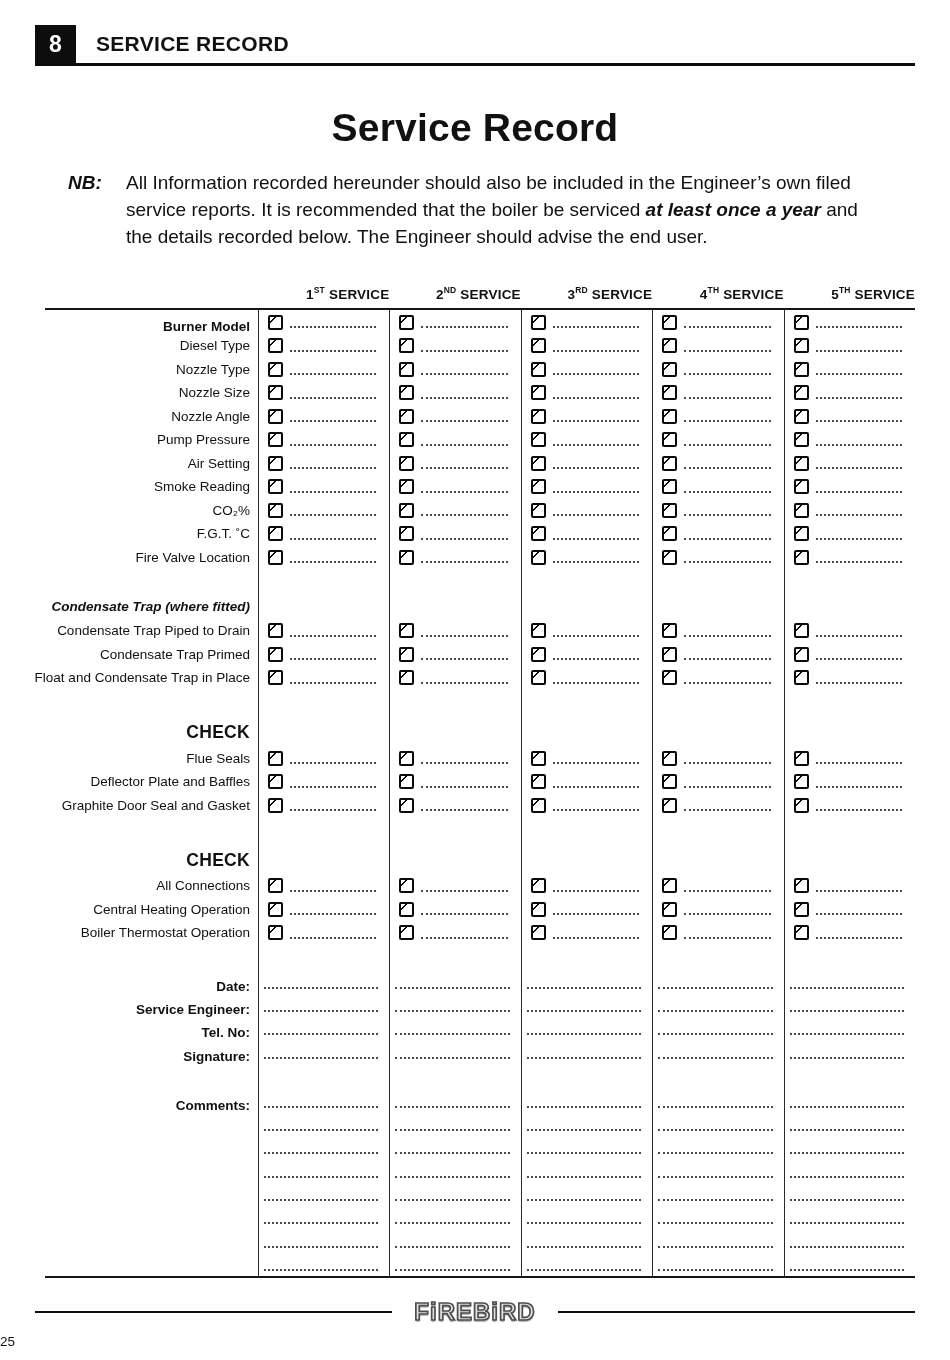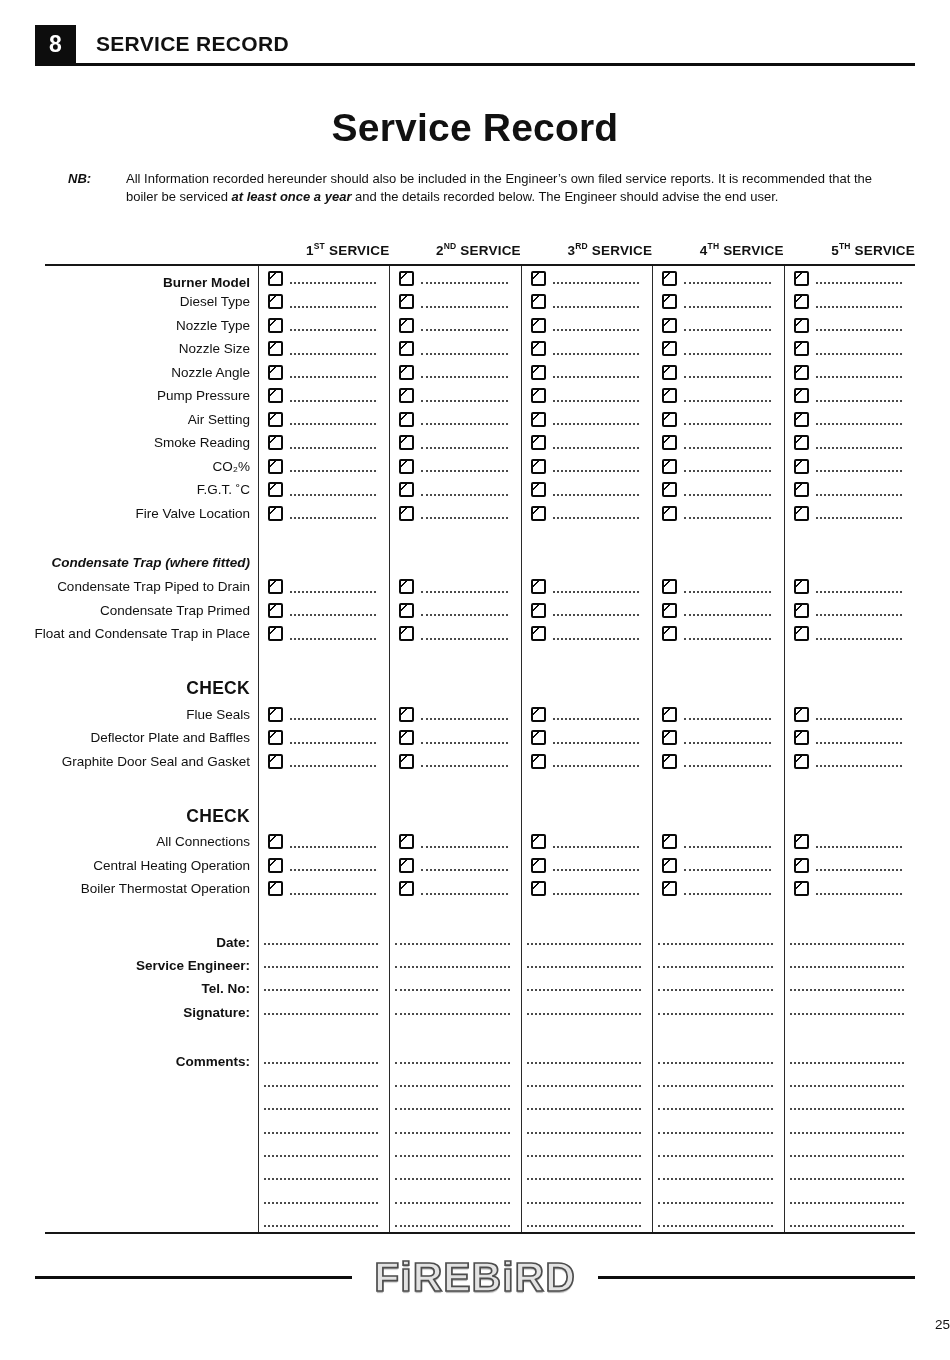--- a/index.html
+++ b/index.html
@@ -21,21 +21,21 @@
   .sec-title{
     margin-left:20px;font-size:21px;font-weight:bold;letter-spacing:.3px;
   }
   
   .page-title{
     text-align:center;font-size:39px;font-weight:bold;
     margin:40px 0 20px 0;letter-spacing:.2px;
   }
   
   .nb{
-    display:flex;margin:0 75px 11px 68px;font-size:13px;line-height:1.42;justify-content:center;
+    display:flex;margin:0 75px 11px 68px;font-size:19px;line-height:1.42;justify-content:center;
   }
   .nb-label{font-weight:bold;font-style:italic;width:58px;flex:0 0 auto;}
   .nb-text{flex:1;}
   .nb-text .em{font-weight:bold;font-style:italic;}
   
   .table-wrap{margin:34px 35px 0 45px;}
   .hrow{
     display:grid;grid-template-columns:213px repeat(5,1fr);
     padding-bottom:7px;
   }
@@ -72,26 +72,26 @@
     transform:translateY(5px);
   }
   .celll{display:flex;align-items:flex-end;padding:0 11px 5px 5px;}
   .dots2{flex:1;border-bottom:2px dotted #4a4a4a;}
   
   .footer{
     margin:20px 35px 0 35px;display:flex;align-items:center;gap:22px;
   }
   .fline{flex:1;height:2.5px;background:#0d0d0d;}
   .logo{
-    font-size:41px;font-weight:bold;letter-spacing:1px;
+    font-size:24px;font-weight:bold;letter-spacing:1px;
     color:#e3e3e3;-webkit-text-stroke:1.7px #4d4d4d;
     text-shadow:0 2px 1px #b5b5b5;
     font-family:"Liberation Sans",sans-serif;
   }
-  .pagenum{text-align:right;font-size:13.5px;margin-top:16px;}
+  .pagenum{text-align:left;font-size:13.5px;margin-top:8px;}
 </style>
 </head>
 <body>
 
 <div class="sec-header">
   <div class="sec-num">8</div>
   <div class="sec-title">SERVICE RECORD</div>
 </div>
 
 <div class="page-title">Service Record</div>

